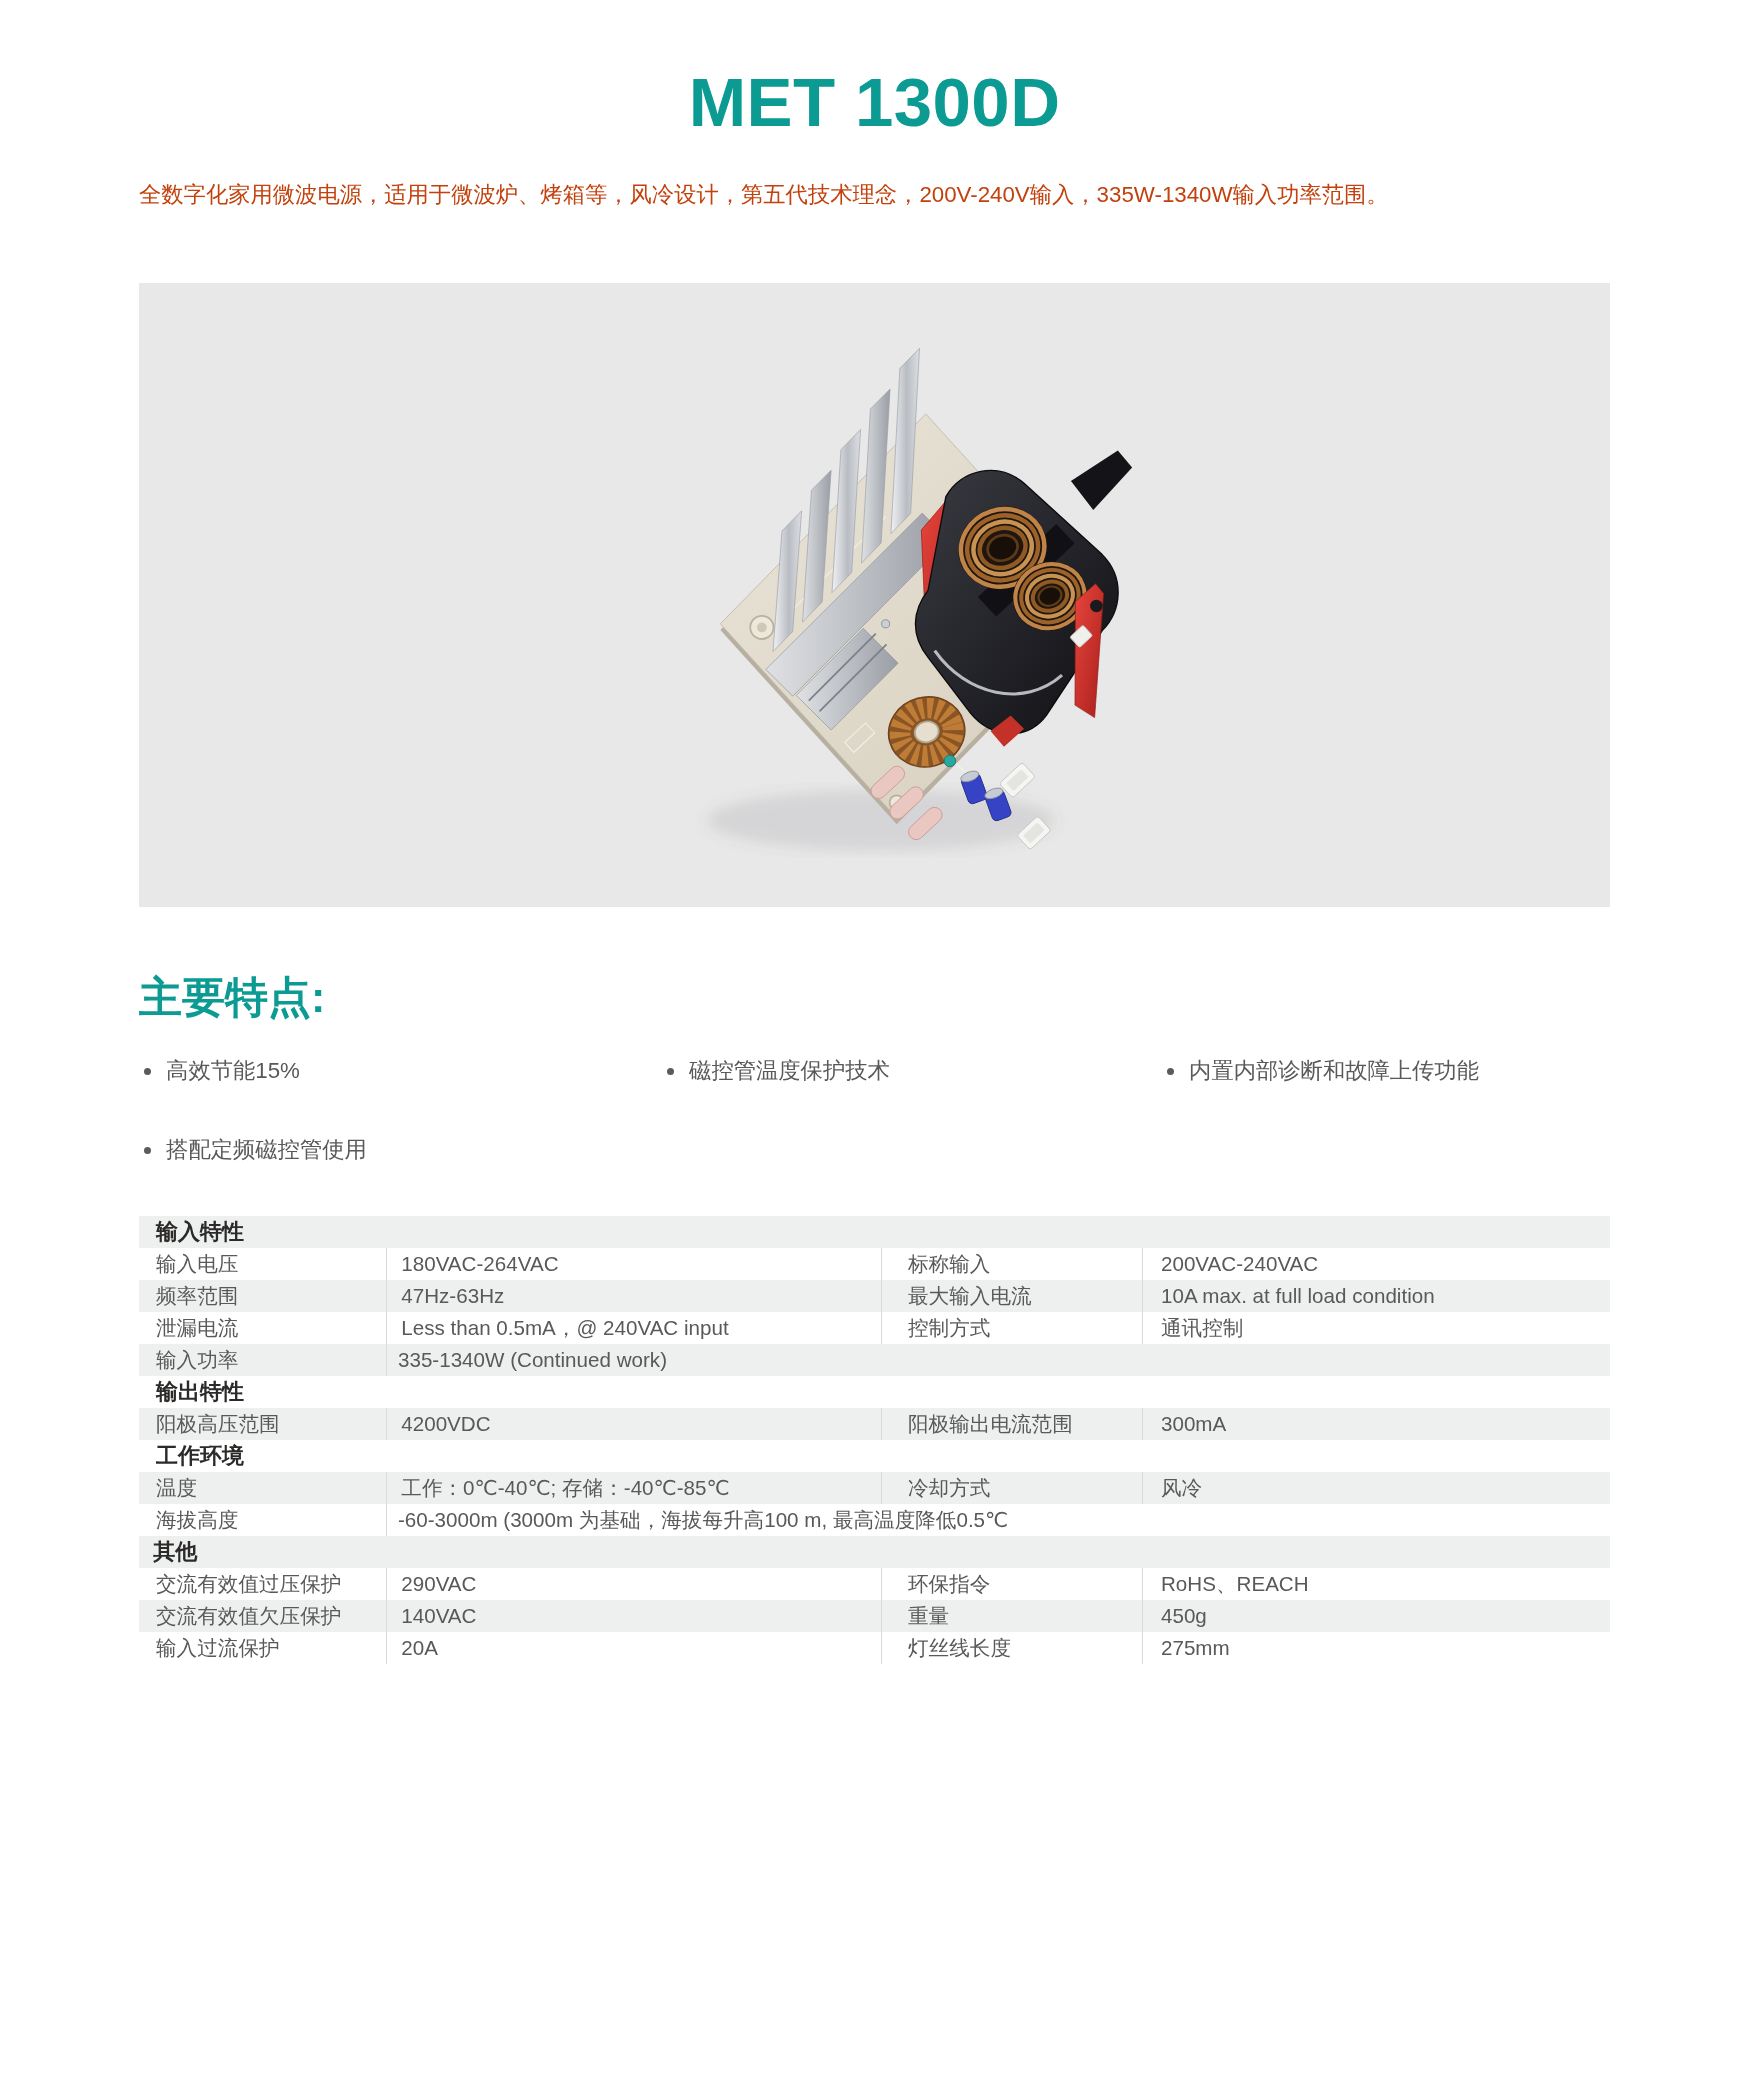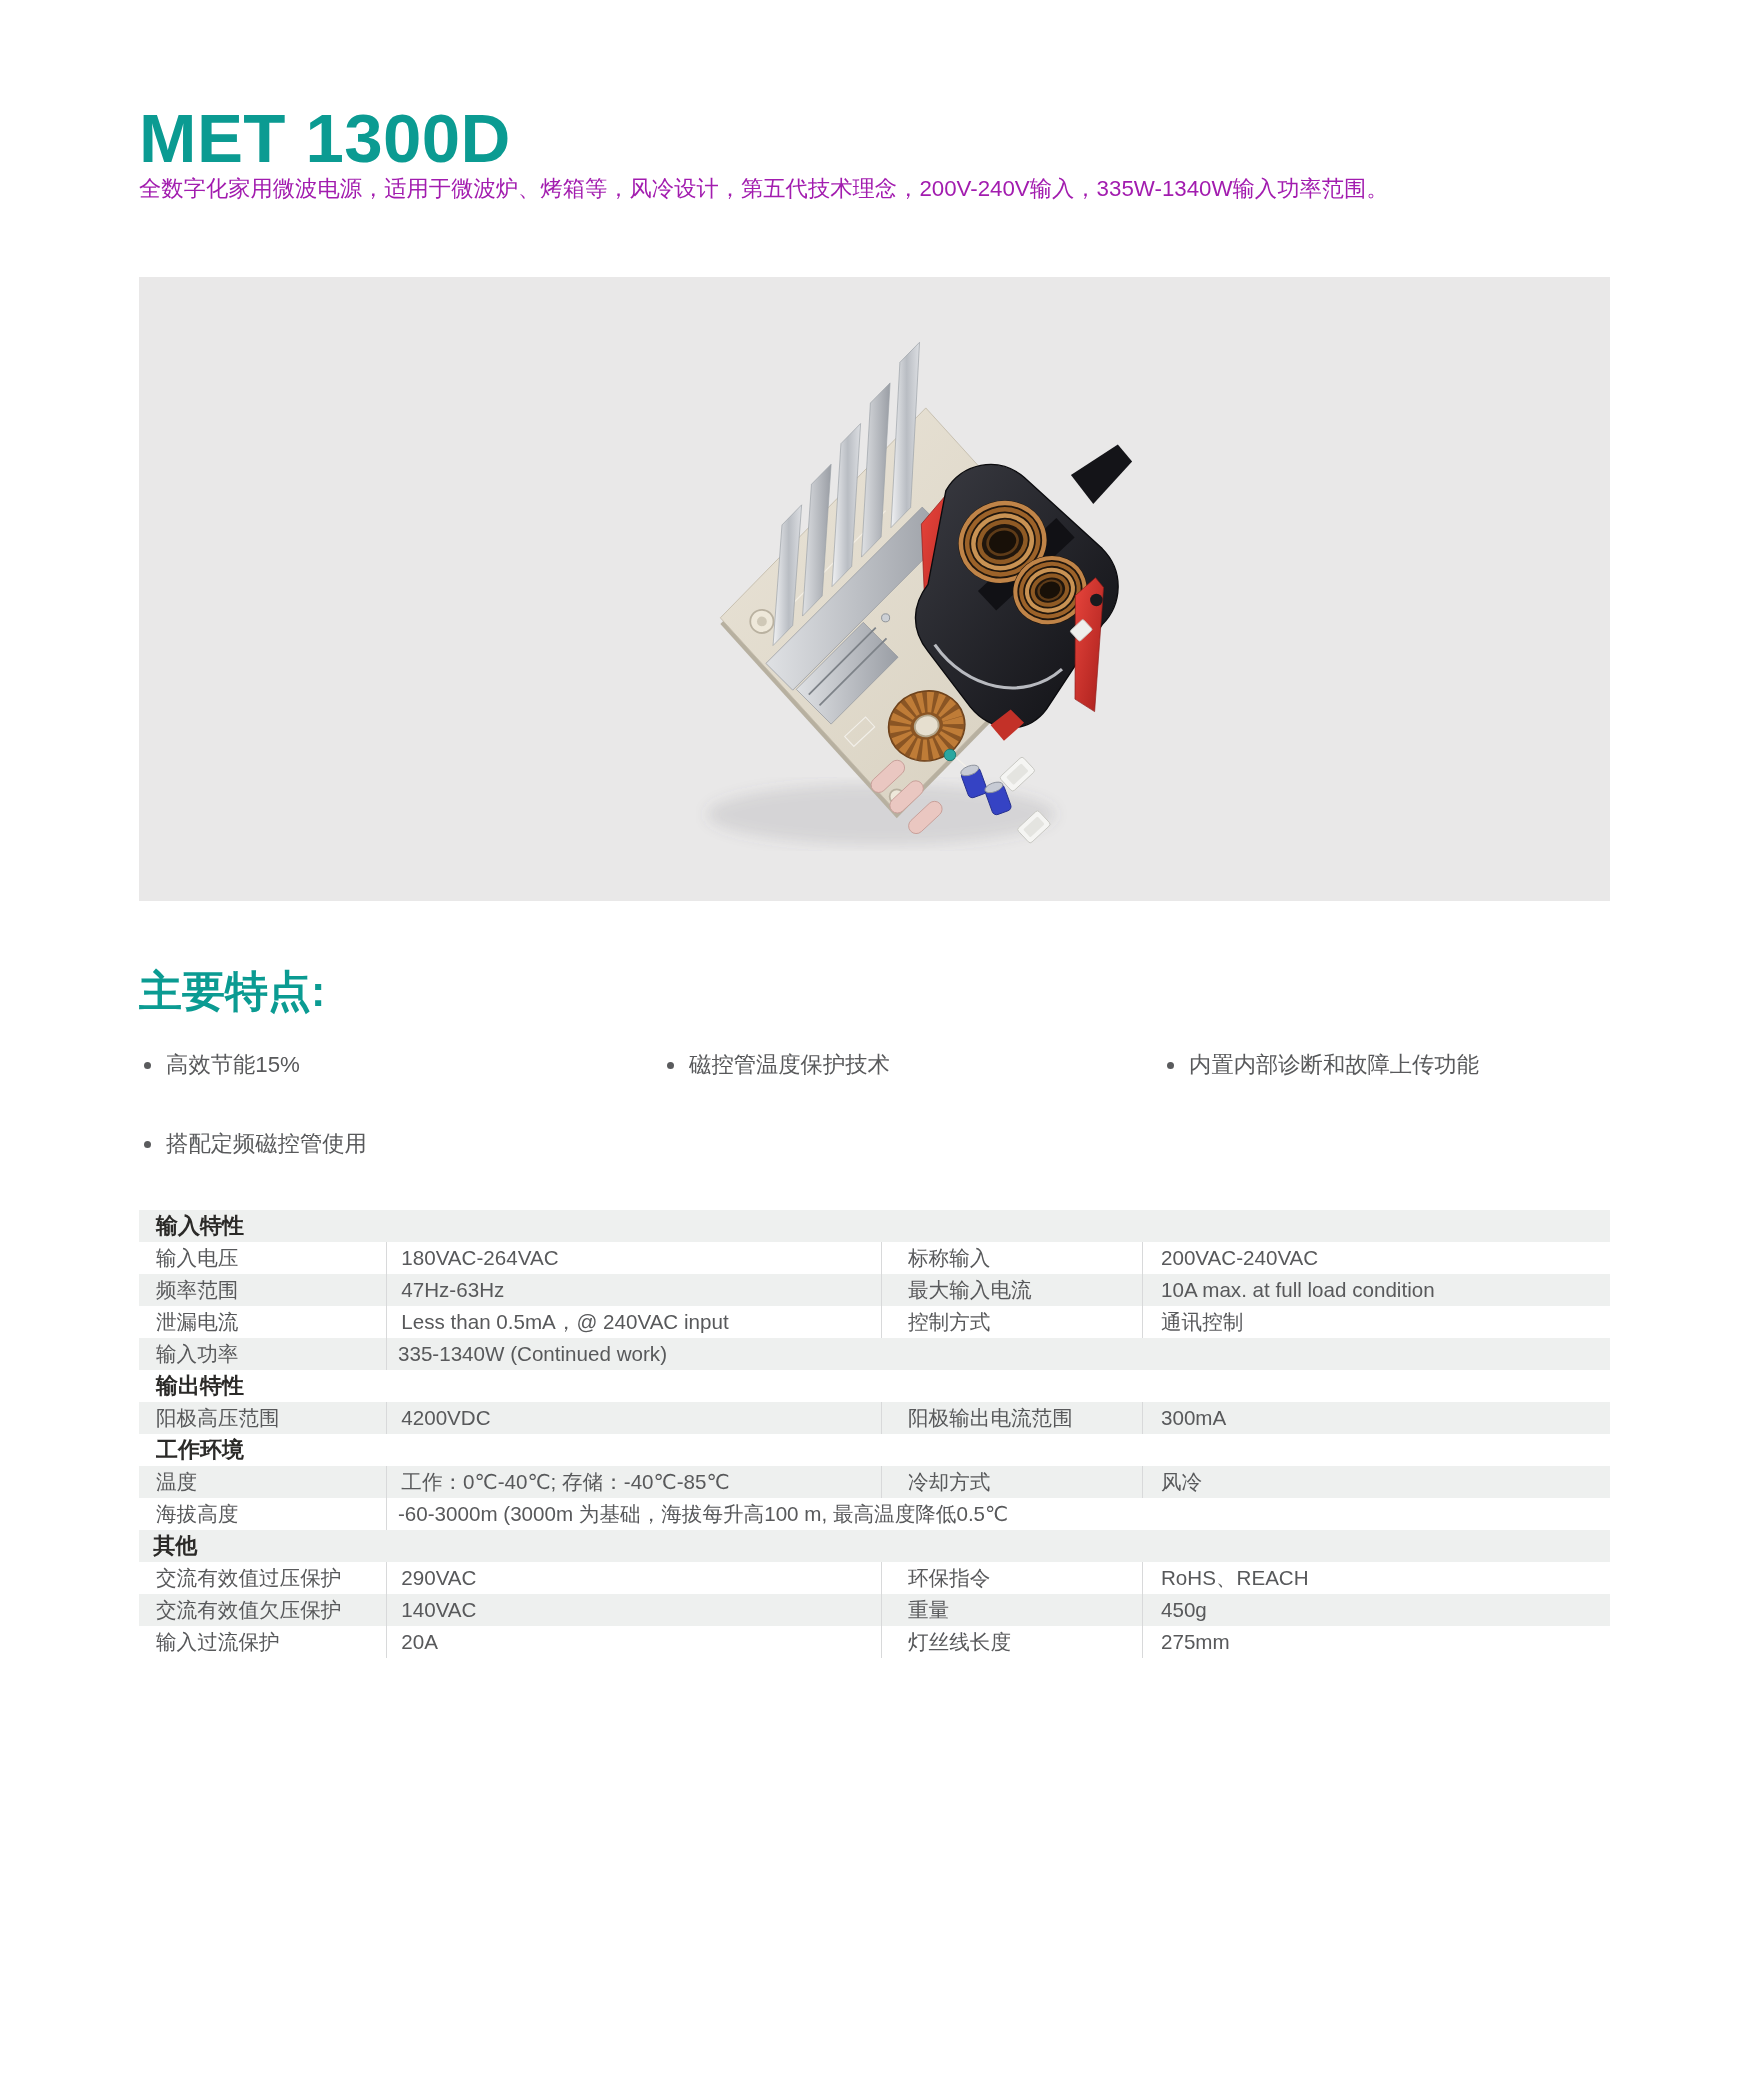--- a/index.html
+++ b/index.html
@@ -8,31 +8,33 @@
   body {
     width: 1749px;
     height: 2097px;
     overflow: hidden;
     font-family: "Liberation Sans", "DejaVu Sans", sans-serif;
     color: #58595b;
   }
   .content { padding: 0 139px; }
 
   .page-title {
-    padding-top: 104px;
+    padding-top: 68px;
     font-size: 69px;
     line-height: 1.0;
     font-weight: bold;
     letter-spacing: 0.4px;
     color: #0b9b92;
+    text-align: center;
   }
   .page-desc {
+    margin-top: 42px;
     font-size: 22.3px;
     line-height: 1.4;
-    color: #a21caf;
+    color: #c2410c;
   }
 
   .image-panel {
     margin-top: 73px;
     height: 624px;
     background: #e9e8e8;
     display: flex;
     align-items: center;
     justify-content: center;
   }

